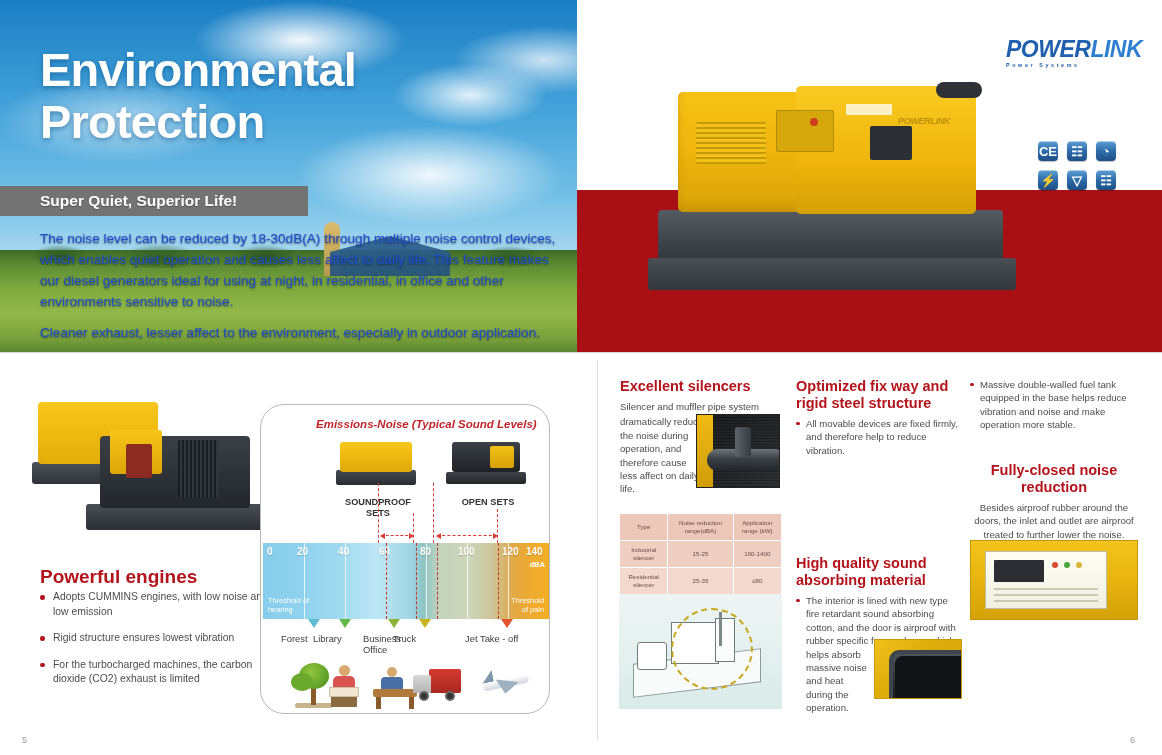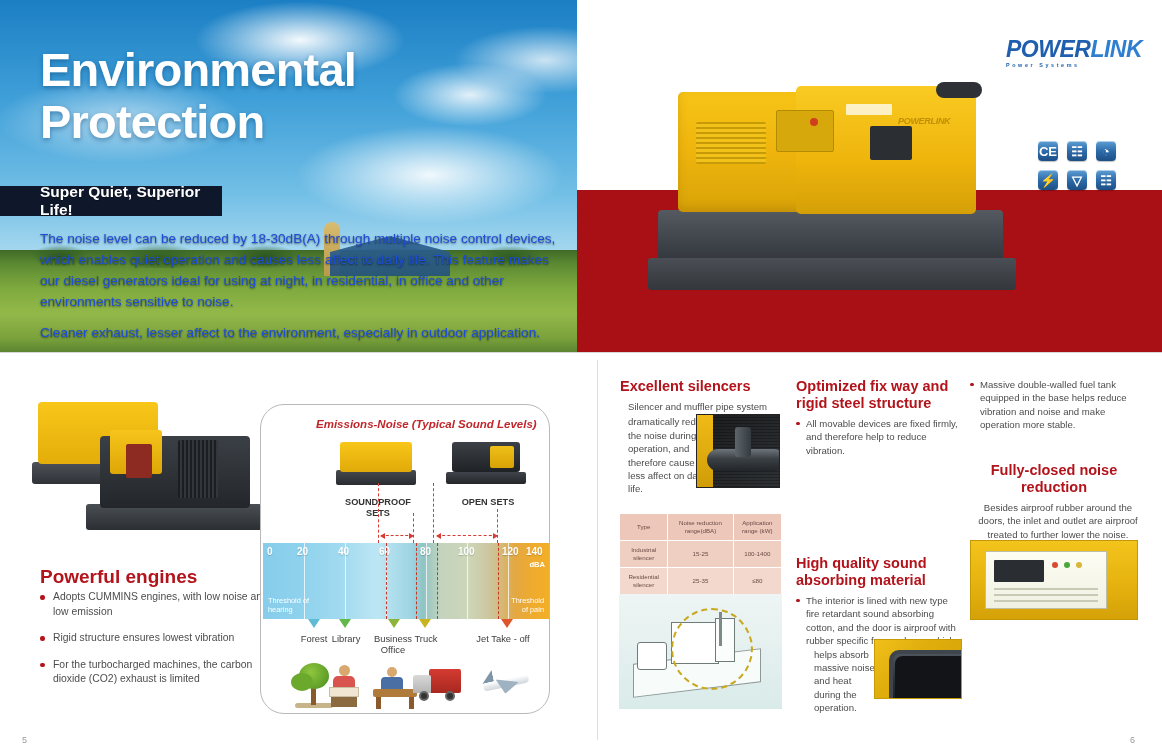--- a/index.html
+++ b/index.html
@@ -51,22 +51,22 @@
   .hero-white-notch { position:absolute; left:577px; top:0; width:585px; height:190px; background:#ffffff; }
   .hero-red-panel { position:absolute; left:577px; top:190px; width:585px; height:162px; background:#a81016; }
 
   .hero-title {
     position:absolute; left:40px; top:44px; width:520px;
     font-size:47px; line-height:52px; font-weight:bold; color:#ffffff;
     letter-spacing:-0.8px;
     text-shadow: 0 2px 5px rgba(0,60,110,.45);
   }
   .hero-tagbar {
-    position:absolute; left:0; top:186px; width:222px; height:30px;
-    background:#0f172a;
+    position:absolute; left:0; top:186px; width:308px; height:30px;
+    background:#737373;
     display:flex; align-items:center;
   }
   .hero-tagbar span {
     margin-left:40px; color:#ffffff; font-size:15.5px; font-weight:bold;
     text-shadow:0 1px 1px rgba(0,0,0,.3);
   }
   .hero-body {
     position:absolute; left:40px; top:228px; width:530px;
     color:#1d4ed8; font-size:13.6px; line-height:21px;
     text-shadow: 0 1px 2px rgba(0,0,0,.55);
@@ -277,21 +277,21 @@
   .vline { position:absolute; top:0; width:0; border-left:1.4px dashed #c0392b; height:76px; }
 
   .markers { position:absolute; left:2px; top:214px; width:286px; height:14px; }
   .marker {
     position:absolute; top:0; width:0; height:0;
     border-left:6px solid transparent; border-right:6px solid transparent;
     border-top:9px solid #888;
   }
   .src-labels { position:absolute; left:2px; top:228px; width:286px; height:26px; }
   .src-label {
-    position:absolute; top:0; font-size:9.4px; color:#3d3d3d; text-align:center;
+    position:absolute; top:0; font-size:9.4px; color:#3d3d3d; text-align:left;
     line-height:11px;
   }
   .src-icons { position:absolute; left:2px; top:256px; width:286px; height:52px; }
   .src-icon { position:absolute; top:0; width:54px; height:50px; }
 
   
   .ic-tree-crown {
     position:absolute; left:12px; top:2px; width:30px; height:26px;
     background: radial-gradient(circle at 40% 35%, #8fc63d 0%, #5f9e28 70%, #4c8620 100%);
     border-radius:50%;
@@ -345,21 +345,21 @@
     background:#7f95a8; clip-path: polygon(0 100%, 100% 0, 100% 100%);
     transform: rotate(-12deg);
   }
 
   
   .col { position:absolute; }
   .col-head {
     font-size:14.5px; font-weight:bold; color:#b3131a; line-height:17px;
     margin-bottom:5px;
   }
-  .col-text { font-size:9.6px; line-height:13.4px; color:#4d4d4d;margin-left:8px; }
+  .col-text { font-size:9.6px; line-height:13.4px; color:#4d4d4d; }
   .col-bullet {
     position:relative; padding-left:10px; margin-bottom:9px;
     font-size:9.6px; line-height:13.4px; color:#4d4d4d;
   }
   .col-bullet::before {
     content:""; position:absolute; left:0; top:4.5px;
     width:3.6px; height:3.6px; border-radius:50%; background:#b3131a;
   }
 
   .c1 { left:620px; top:378px; width:160px; }

